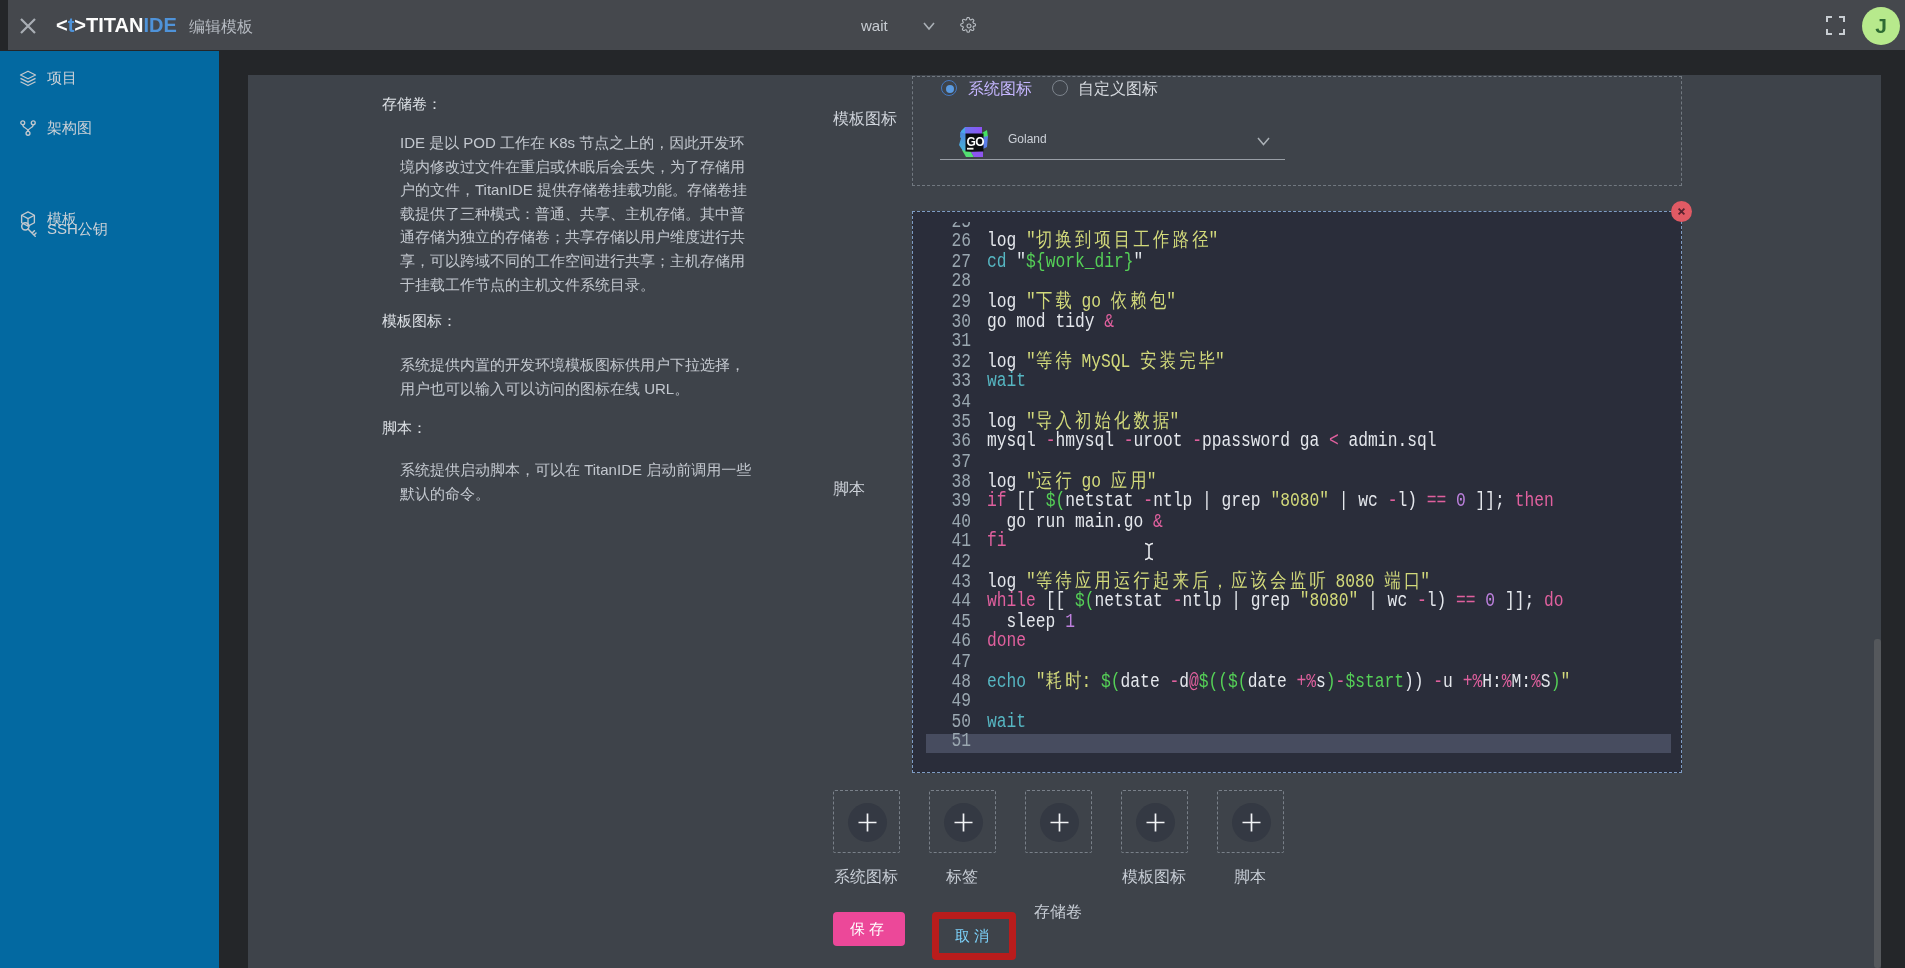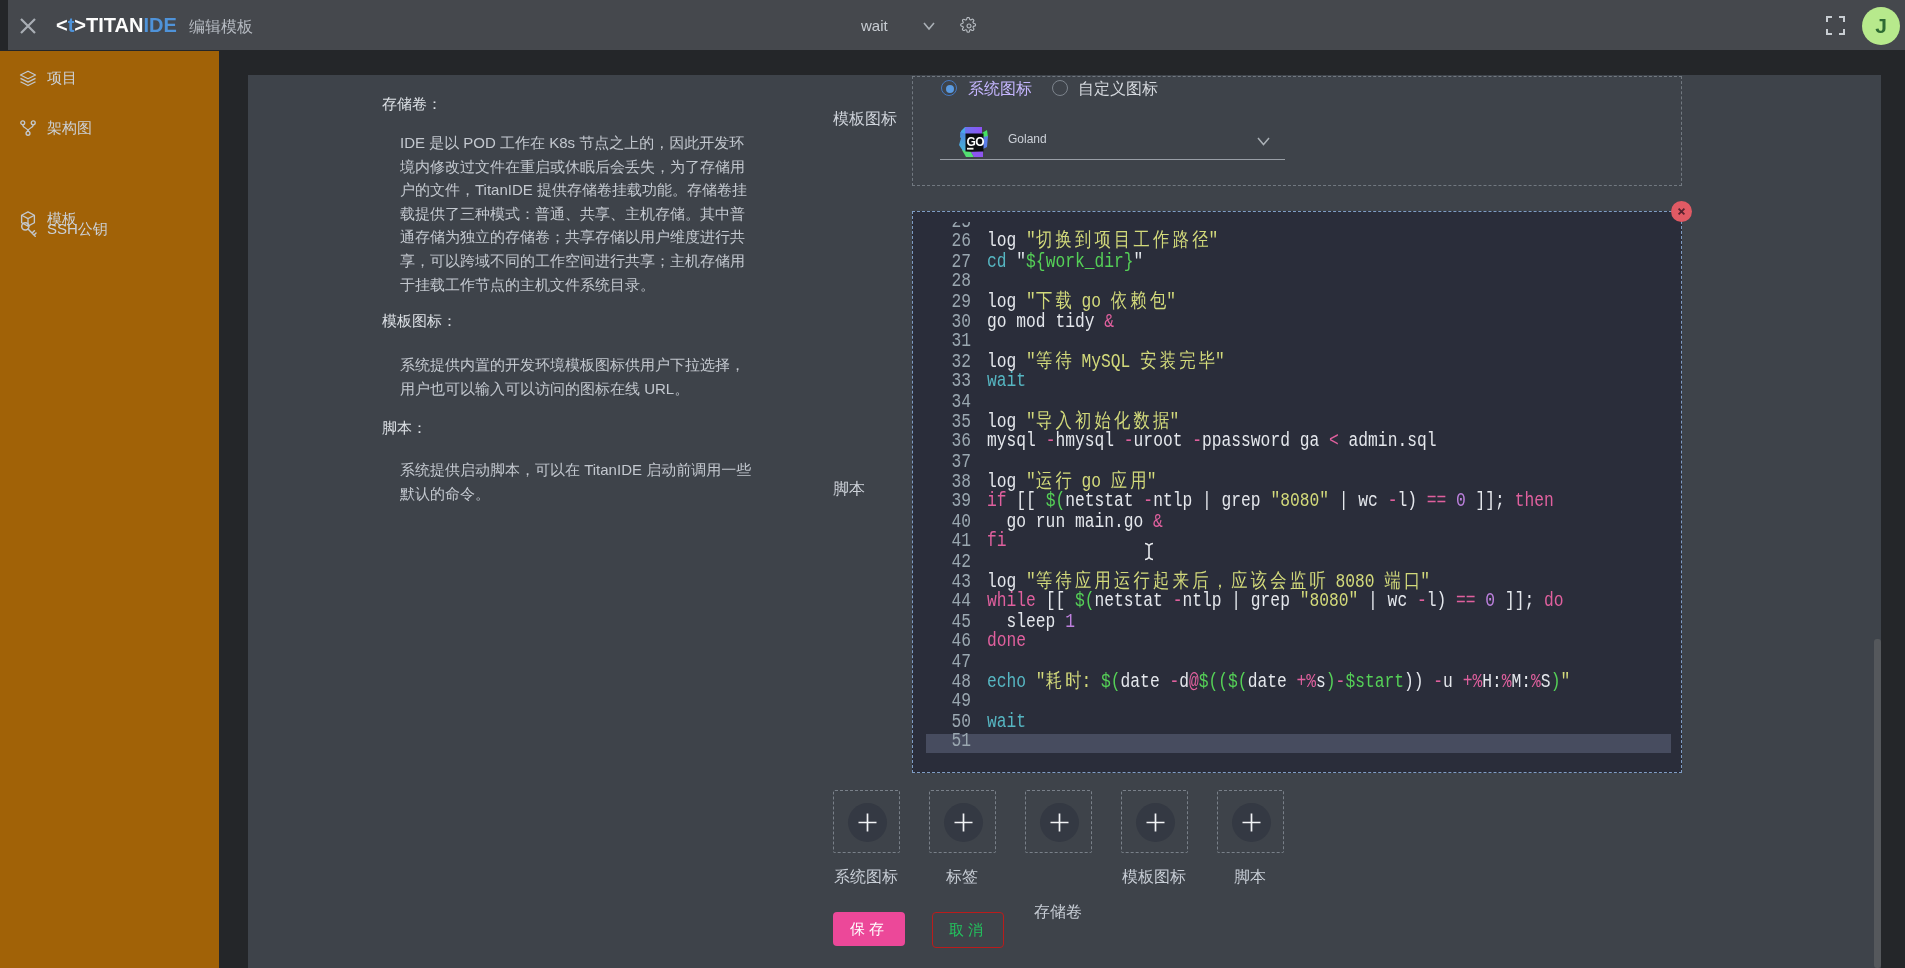--- a/index.html
+++ b/index.html
@@ -1,20 +1,20 @@
 <!DOCTYPE html>
 <html><head>
 <meta charset="utf-8">
 <style>
   html,body{margin:0;padding:0;}
   body{width:1905px;height:968px;background:#242629;font-family:"Liberation Sans",sans-serif;overflow:hidden;position:relative;}
   .abs{position:absolute;}
   
   #header{position:absolute;left:8px;top:0;width:1905px;height:50px;background:#45484d;}
-  #sidebar{position:absolute;left:0;top:51px;width:219px;height:917px;background:#a16207;}
+  #sidebar{position:absolute;left:0;top:51px;width:219px;height:917px;background:#0369a1;}
   #panel{position:absolute;left:248px;top:75px;width:1633px;height:893px;background:#3e434a;}
   .mitem{position:absolute;left:0;width:219px;height:24px;color:#ccd1d7;font-size:15px;}
   .mitem svg{position:absolute;left:19px;top:3px;}
   .mitem span{position:absolute;left:47px;top:3px;}
   
   .htitle{position:absolute;left:382px;color:#dde1e6;font-size:15px;}
   .hpara{position:absolute;left:400px;color:#c3c8cf;font-size:15px;line-height:23.6px;}
   
   .flabel{position:absolute;color:#ced3da;font-size:16px;}
   .dashbox{position:absolute;border:1px dashed rgba(175,185,195,0.45);}
@@ -177,15 +177,15 @@
       <path d="M10.5 1.5 V19.5 M1.5 10.5 H19.5" stroke="#f2f4f6" stroke-width="1.7"></path>
     </svg>
   </div>
 <div class="pluslabel" style="left:796px;">系统图标</div>
 <div class="pluslabel" style="left:892px;">标签</div>
 <div class="pluslabel" style="left:988px;margin-top:35px;">存储卷</div>
 <div class="pluslabel" style="left:1084px;">模板图标</div>
 <div class="pluslabel" style="left:1180px;">脚本</div>
 
 <div class="btn" style="left:833px;width:72px;background:#ec4899;color:#fff;">保存</div>
-<div class="btn" style="left:932px;width:70px;border:1px solid #b91c1c;color:#22c55e;font-family:Liberation Serif, serif;">取消</div>
+<div class="btn" style="left:932px;width:70px;border:7px solid #b91c1c;color:#7dd3fc;font-family:Liberation Serif, serif;">取消</div>
 
 <div class="abs" style="left:1874px;top:639px;width:7px;height:329px;background:#55585c;border-radius:3px;"></div>
 
 </body></html>

